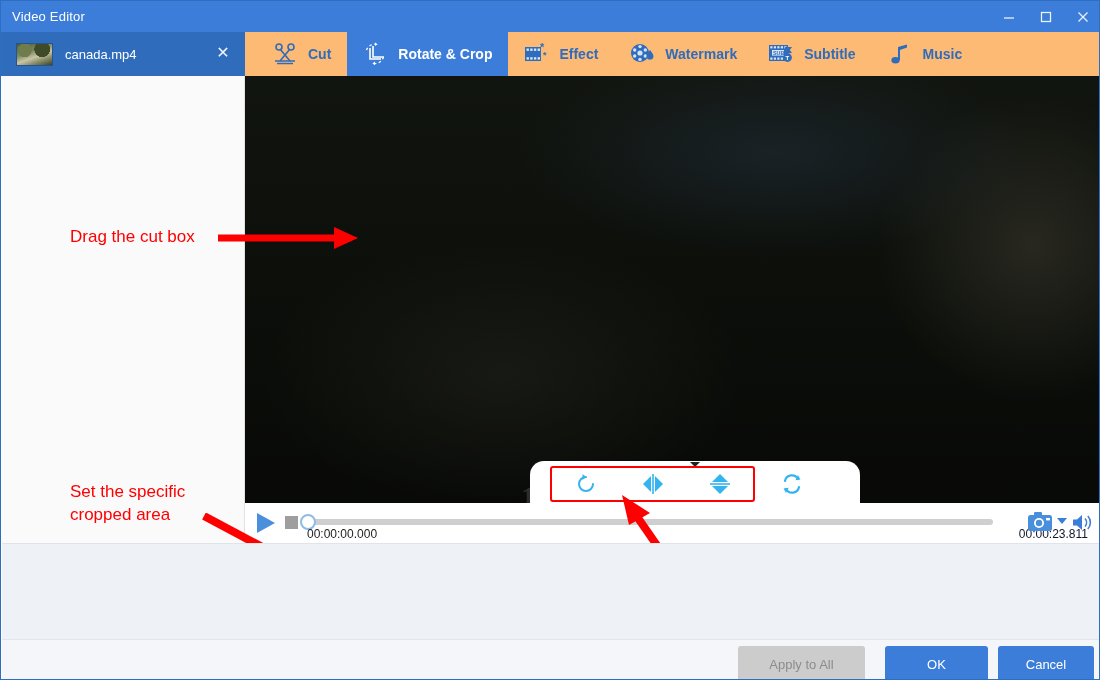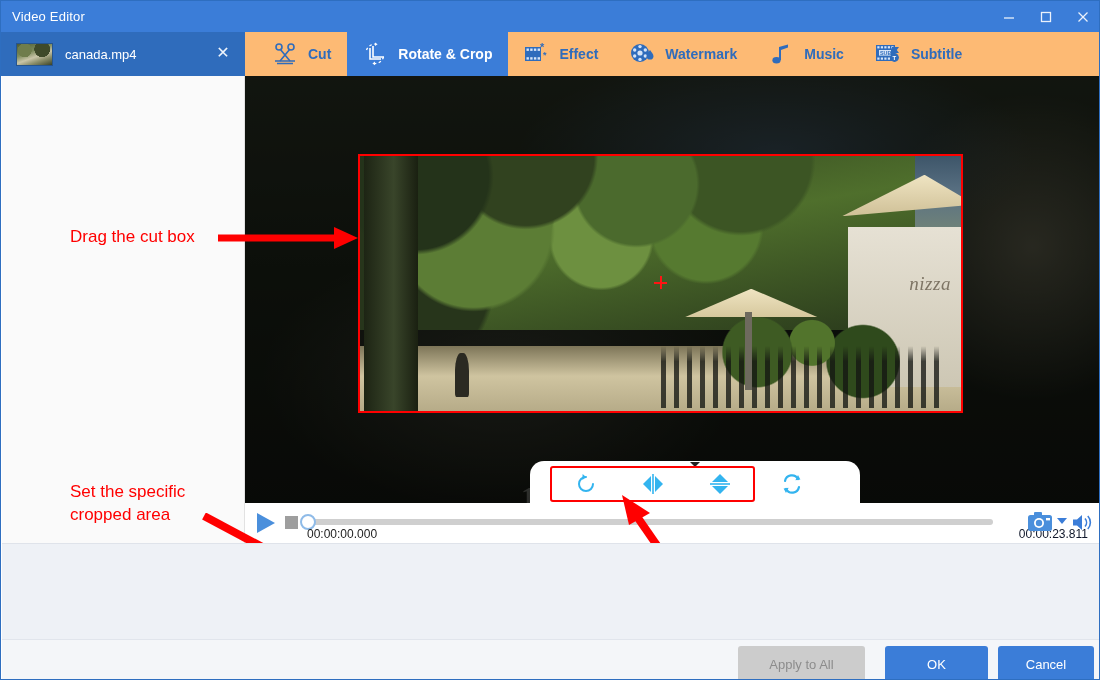--- a/index.html
+++ b/index.html
@@ -312,30 +312,20 @@
               <circle cx="5.7" cy="9" r="1.7"></circle>
             </g>
             <path d="M21 9 c2.6 3.4 3.4 4.7 3.4 6.2 a3.4 3.4 0 0 1 -6.8 0 c0 -1.5 .8 -2.8 3.4 -6.2 z" fill="#2f6cbc"></path>
           </svg>
         </span>
         <span>Watermark</span>
       </div>
 
       <div class="tool">
         <span class="ticon">
-          <svg width="22" height="24" viewBox="0 0 22 24">
-            <path d="M9 18 V5 l9 -2.4 v3 L11 8 v10 z" fill="#2f6cbc"></path>
-            <ellipse cx="6.5" cy="18.2" rx="4.1" ry="3.3" fill="#2f6cbc"></ellipse>
-          </svg>
-        </span>
-        <span>Music</span>
-      </div>
-
-      <div class="tool">
-        <span class="ticon">
           <svg width="28" height="26" viewBox="0 0 28 26">
             <rect x="2" y="4" width="19" height="16" fill="#2f6cbc"></rect>
             <g fill="#d6e4f7">
               <rect x="3.3" y="5.2" width="2.2" height="2.2"></rect>
                 <rect x="6.8" y="5.2" width="2.2" height="2.2"></rect>
               <rect x="10.3" y="5.2" width="2.2" height="2.2"></rect>
                 <rect x="13.8" y="5.2" width="2.2" height="2.2"></rect>
               <rect x="17.3" y="5.2" width="2.2" height="2.2"></rect>
               <rect x="3.3" y="16.5" width="2.2" height="2.2"></rect>
                 <rect x="6.8" y="16.5" width="2.2" height="2.2"></rect>
@@ -346,44 +336,37 @@
             <rect x="5" y="9" width="12" height="5.6" fill="#d6e4f7"></rect>
             <text x="6" y="13.6" font-size="5.4" fill="#2f6cbc" font-family="Liberation Sans" font-weight="bold">SUB</text>
             <path d="M18 6 h7 l-2.2 3 2.2 3 h-7 z" fill="#2f6cbc"></path>
             <circle cx="20.5" cy="16.5" r="4.4" fill="#2f6cbc"></circle>
             <text x="18.6" y="19" font-size="6" fill="#fff" font-family="Liberation Sans" font-weight="bold">T</text>
           </svg>
         </span>
         <span>Subtitle</span>
       </div>
 
+      <div class="tool">
+        <span class="ticon">
+          <svg width="22" height="24" viewBox="0 0 22 24">
+            <path d="M9 18 V5 l9 -2.4 v3 L11 8 v10 z" fill="#2f6cbc"></path>
+            <ellipse cx="6.5" cy="18.2" rx="4.1" ry="3.3" fill="#2f6cbc"></ellipse>
+          </svg>
+        </span>
+        <span>Music</span>
+      </div>
+
     </div>
   </div>
 
   <div class="stage">
     <div class="bg"></div>
     <div class="wmark w1">11:30 AM</div>
 
-    <div class="cropwin">
-      <div class="pic">
-        <div class="pic-sky"></div>
-        <div class="pic-canopy"></div>
-        <div class="pic-ground"></div>
-        <div class="pic-trunk"></div>
-        <div class="pic-bldg"></div>
-        <div class="pic-umb2"></div>
-        <div class="pic-bldg-txt">nizza</div>
-        <div class="pic-shrub"></div>
-        <div class="pic-umb1"></div>
-        <div class="pic-pole"></div>
-        <div class="pic-chairs"></div>
-        <div class="pic-person"></div>
-      </div>
-      <div class="crosshair"></div>
-    </div>
 
     <div class="rotbar">
       <div class="nub"></div>
       <div class="inner">
         <div class="rbtn">
           <svg width="22" height="22" viewBox="0 0 22 22">
             <path d="M11 4 A7 7 0 1 0 18 11" fill="none" stroke="#33b4ef" stroke-width="2" stroke-linecap="round"></path>
             <path d="M11 4 l-3.4 -3 -0.2 6 z" fill="#33b4ef"></path>
           </svg>
         </div>

